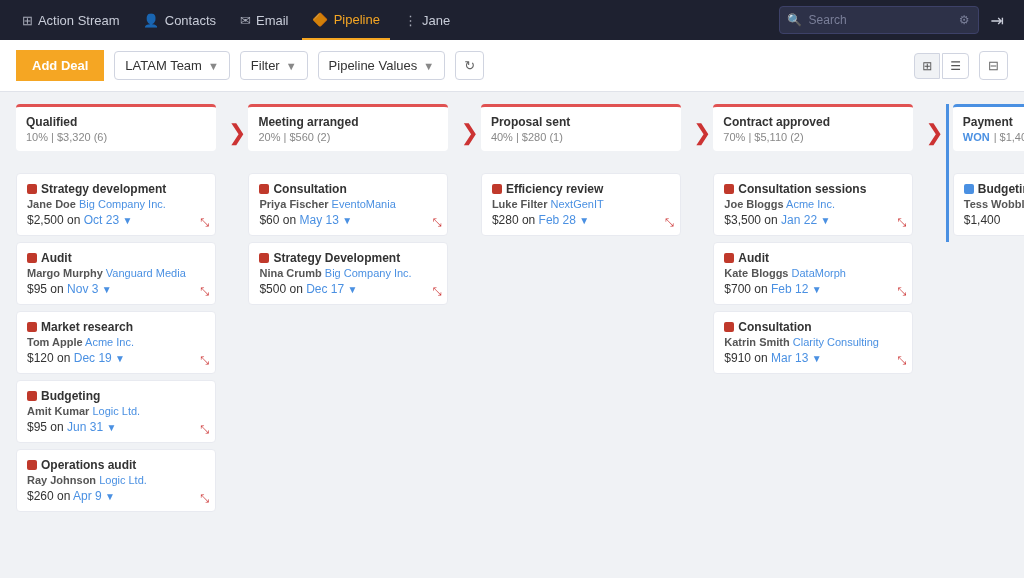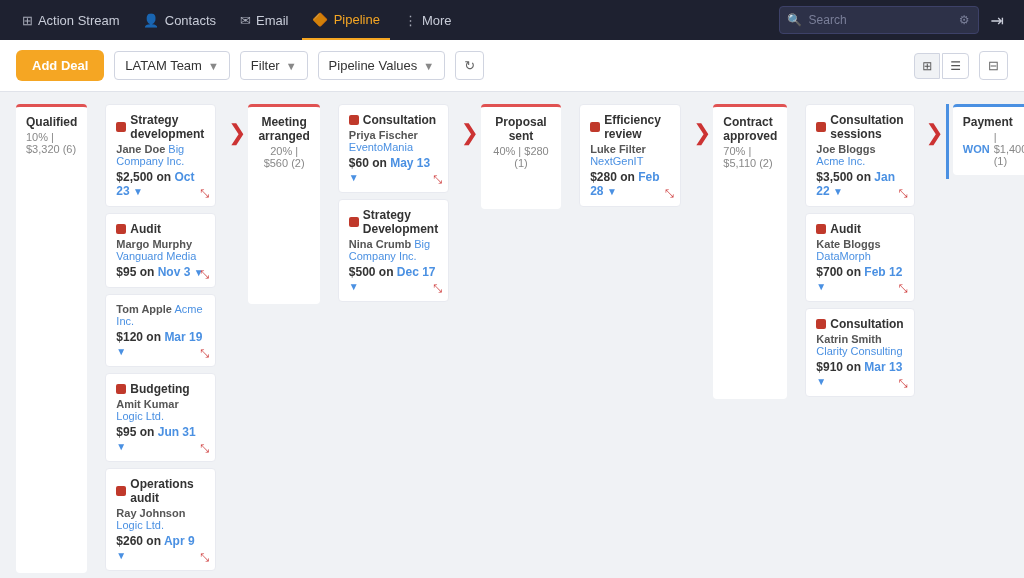--- a/index.html
+++ b/index.html
@@ -40,21 +40,21 @@
 
     
     .toolbar {
       background: #fff;
       display: flex; align-items: center;
       padding: 10px 16px; gap: 10px;
       border-bottom: 1px solid #e0e3ea;
     }
     .btn-add-deal {
       background: #f5a623; color: #fff; border: none;
-      border-radius: 6px; padding: 8px 16px;
+      border-radius: 0; padding: 8px 16px;
       font-size: 13px; font-weight: 600; cursor: pointer;
       white-space: nowrap;
     }
     .dropdown-select {
       display: flex; align-items: center; gap: 6px;
       border: 1px solid #d0d4e0; border-radius: 4px;
       padding: 6px 10px; background: #fff;
       cursor: pointer; font-size: 13px; color: #333;
       white-space: nowrap;
     }
@@ -70,21 +70,21 @@
       border: 1px solid #d0d4e0; background: #fff;
       padding: 5px 7px; cursor: pointer; color: #555;
       font-size: 12px;
     }
     .grid-btn:first-child { border-radius: 4px 0 0 4px; }
     .grid-btn:last-child { border-radius: 0 4px 4px 0; }
     .grid-btn.active { background: #f0f2f5; }
 
     .pipeline-col {
       min-width: 200px; width: 200px; flex-shrink: 0;
-      display: flex; flex-direction: row; gap: 18px;
+      display: flex; flex-direction: column; gap: 18px;
       margin-right: 10px;
     }
 
     .col-header {
       background: #fff; border-radius: 4px;
       padding: 8px 10px; border-top: 3px solid #ccc;
       margin-bottom: 4px;
     }
     .col-header.qualified { border-color: #e05252; }
     .col-header.meeting { border-color: #e05252; text-align: center; }
@@ -139,21 +139,21 @@
       display: inline-block; width: 10px; height: 10px;
       background: #c0392b; border-radius: 2px; flex-shrink: 0;
     }
     .deal-badge.blue { background: #4a90e2; }
     .deal-person {
       font-size: 11px; color: #888; margin-bottom: 3px;
     }
     .deal-person .person-name { color: #555; font-weight: 600; }
     .deal-person .company-name { color: #4a90e2; }
     .deal-amount {
-      font-size: 12px; color: #333; font-weight: 700;
+      font-size: 12px; color: #333; font-weight: 400;
     }
     .deal-amount .date-link { color: #4a90e2; }
     .deal-amount .caret { color: #4a90e2; font-size: 10px; }
     .deal-expand-icon {
       position: absolute; bottom: 6px; right: 6px;
       color: #cc3333; font-size: 11px; cursor: pointer;
     }
 
     .col-cards { display: flex; flex-direction: column; }
 
@@ -178,21 +178,21 @@
   <div class="nav-item">
     <span class="nav-icon">✉</span>
     <span>Email</span>
   </div>
   <div class="nav-item active">
     <span class="nav-icon" style="color:#f5a623;">🔶</span>
     <span>Pipeline</span>
   </div>
   <div class="nav-item">
     <span class="nav-icon">⋮</span>
-    <span>More</span>
+    <span>Jane</span>
   </div>
 
   <div class="nav-spacer"></div>
 
   <div class="search-bar">
     <span class="search-icon-svg">🔍</span>
     <input type="text" placeholder="Search" style="">
     <span style="color:#7a7f99;font-size:12px;">⚙</span>
   </div>
   <div class="nav-right-btn">⇥</div>
@@ -241,22 +241,23 @@
             <div class="deal-amount">$2,500 on <span class="date-link">Oct 23</span> <span class="caret">▼</span></div>
             <span class="deal-expand-icon">⤡</span>
           </div>
           <div class="deal-card">
             <div class="deal-title"><span class="deal-badge"></span>Audit</div>
             <div class="deal-person"><span class="person-name">Margo Murphy</span> <span class="company-name">Vanguard Media</span></div>
             <div class="deal-amount">$95 on <span class="date-link">Nov 3</span> <span class="caret">▼</span></div>
             <span class="deal-expand-icon">⤡</span>
           </div>
           <div class="deal-card">
+            <div class="deal-title"><span class="deal-badge"></span>Market research</div>
             <div class="deal-person"><span class="person-name">Tom Apple</span> <span class="company-name">Acme Inc.</span></div>
-            <div class="deal-amount">$120 on <span class="date-link">Mar 19</span> <span class="caret">▼</span></div>
+            <div class="deal-amount">$120 on <span class="date-link">Dec 19</span> <span class="caret">▼</span></div>
             <span class="deal-expand-icon">⤡</span>
           </div>
           <div class="deal-card">
             <div class="deal-title"><span class="deal-badge"></span>Budgeting</div>
             <div class="deal-person"><span class="person-name">Amit Kumar</span> <span class="company-name">Logic Ltd.</span></div>
             <div class="deal-amount">$95 on <span class="date-link">Jun 31</span> <span class="caret">▼</span></div>
             <span class="deal-expand-icon">⤡</span>
           </div>
           <div class="deal-card">
             <div class="deal-title"><span class="deal-badge"></span>Operations audit</div>

